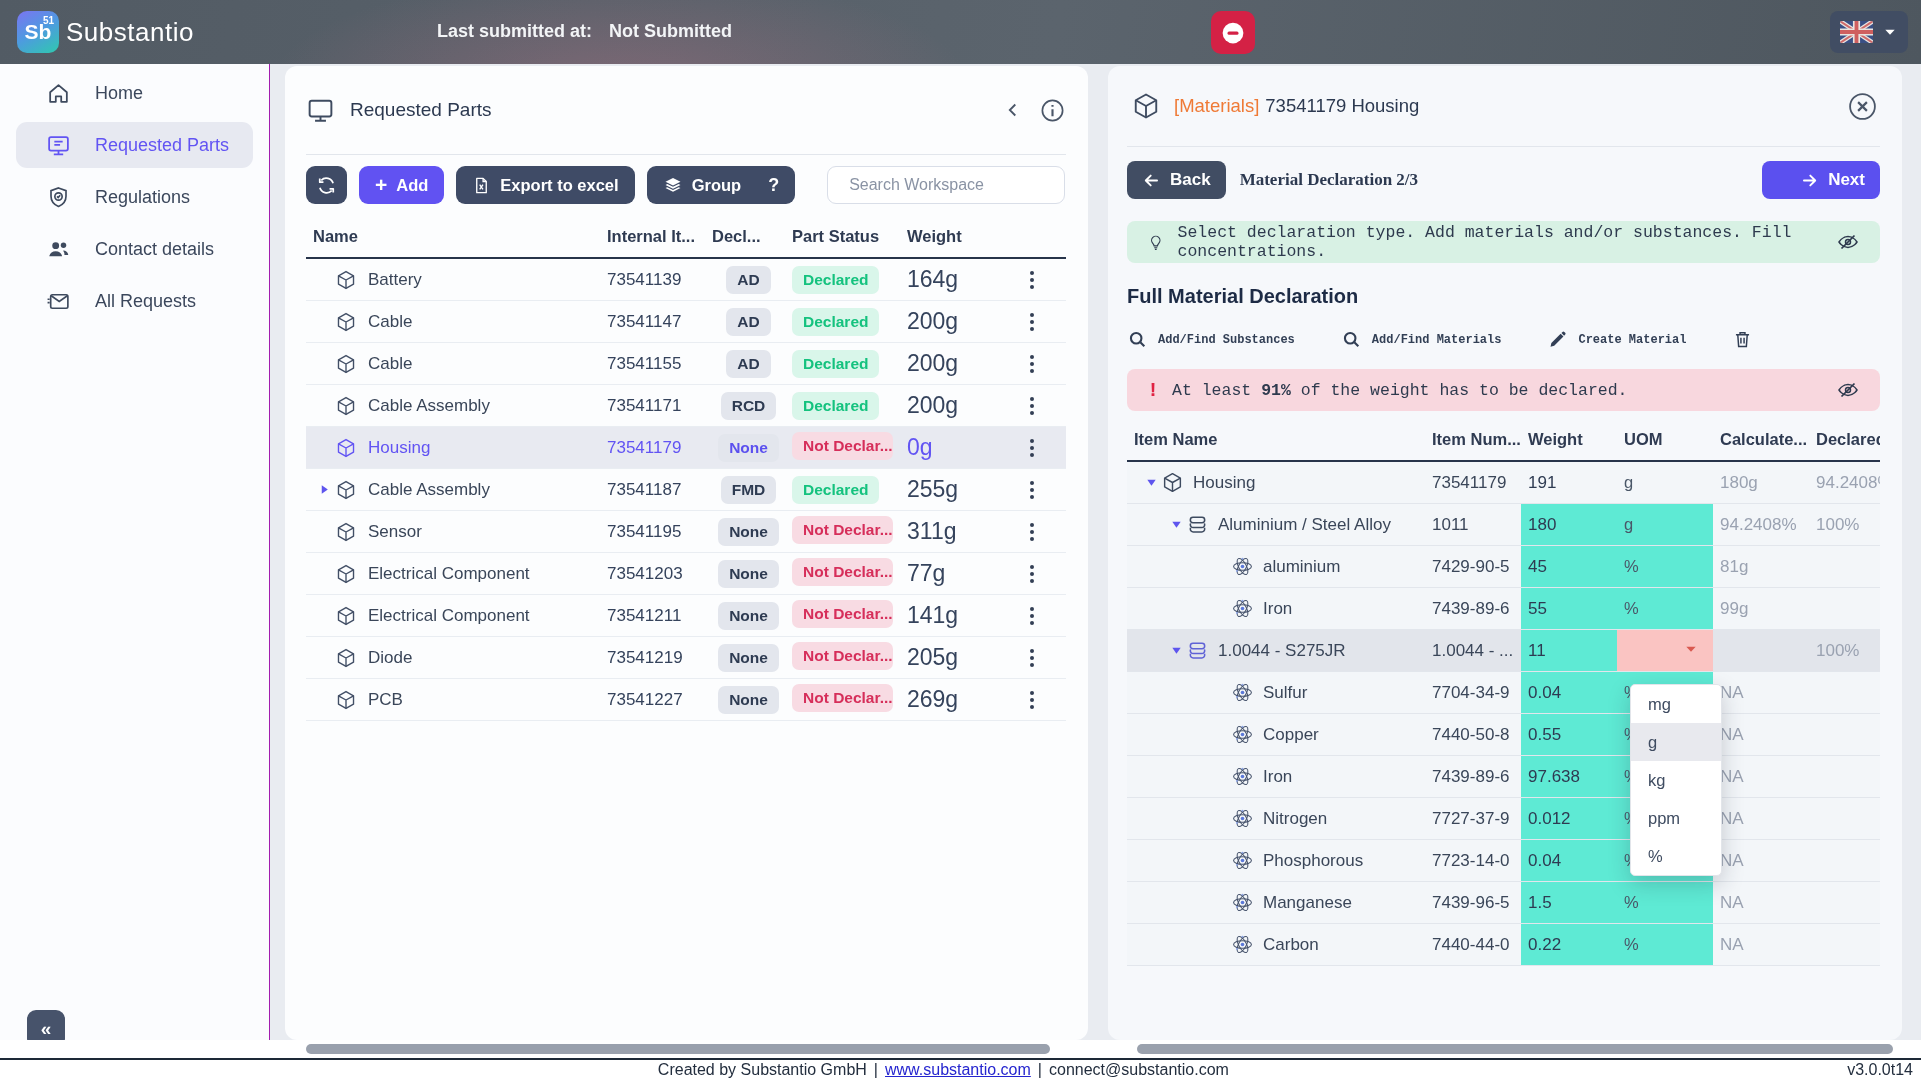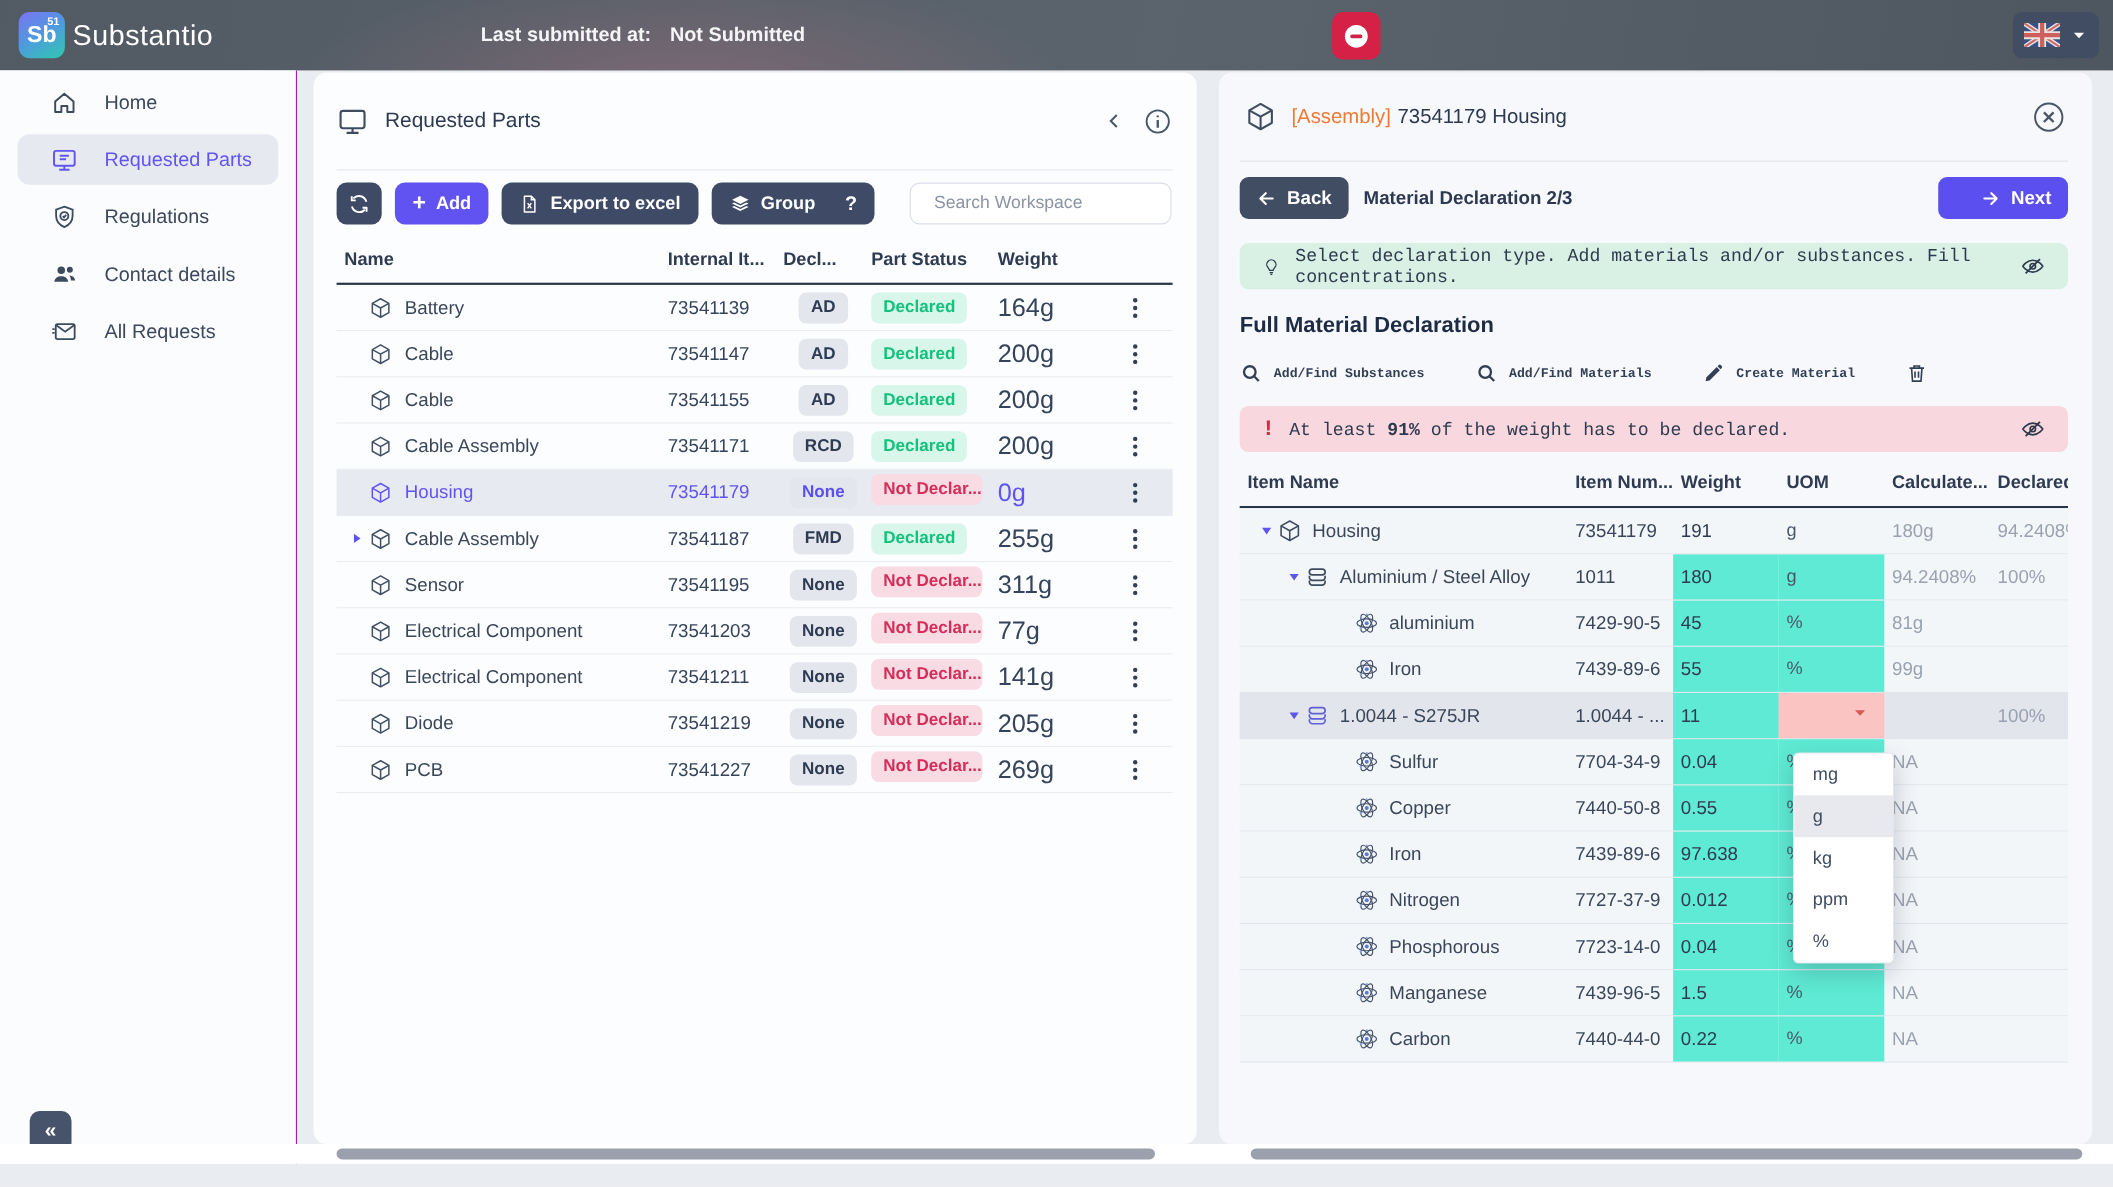--- a/index.html
+++ b/index.html
@@ -95,21 +95,21 @@
   .dp-head svg.cube { width:30px; height:30px; color:#3e4b60; margin-left:4px; }
   .dp-title { margin-left:13px; font-size:18.5px; font-weight:500; }
   .dp-title .pref { color:#ef7a36; }
   .dp-title .t { color:#2c3950; margin-left:6px; }
   .dp-close { margin-left:auto; margin-right:2px; }
   .dp-nav { margin-top:14px; height:38px; display:flex; align-items:center; }
   .nav-btn { height:38px; border:none; border-radius:8px; font-family:inherit; font-size:17px; font-weight:bold; color:#fff;
     display:flex; align-items:center; gap:9px; padding:0 15px; cursor:pointer; }
   .nav-btn.back { background:#414d63; }
   .nav-btn.next { background:#5b50ef; margin-left:auto;padding-left:38px; }
-  .step { margin-left:14px; font-size:17px; font-weight:bold; color:#2c3950; }
+  .step { margin-left:14px; font-size:17px; font-weight:bold; color:#2c3950;font-family:Liberation Serif, serif; }
   .banner { margin-top:22px; height:42px; border-radius:8px; display:flex; align-items:center; padding:0 20px; gap:13px;
     font-size:16.5px; color:#2e3a4e;font-family:Liberation Mono, monospace; }
   .banner.hint { background:#d8f1e4; }
   .banner.warn { background:#f8d7de; margin-top:19px; }
   .banner .eye { margin-left:auto; }
   .banner .excl { color:#e02243; font-weight:bold; font-size:20px; }
   .sec-title { margin-top:22px; font-size:20px; font-weight:bold; color:#1d2b45; }
   .actions { margin-top:21px; display:flex; align-items:center; gap:46px; }
   .action { display:flex; align-items:center; gap:10px; font-size:12px; font-weight:bold; color:#323f55; cursor:pointer; background:none; border:none; font-family:Liberation Mono, monospace;justify-content:space-between; }
   .action svg { width:21px; height:21px; }
@@ -604,21 +604,21 @@
   </section>
 
   <section class="panel decl-panel">
     <div class="p-inner" style="padding:0 22px 0 19px;">
       <div class="dp-head">
         <svg class="cube" viewBox="0 0 24 24" fill="none" stroke="currentColor" stroke-width="1.5" stroke-linejoin="round">
             <path d="M12 2.8 20.2 7.4v9.2L12 21.2 3.8 16.6V7.4Z"></path>
             <path d="M3.8 7.4 12 12m0 0 8.2-4.6M12 12v9.2"></path>
           </svg>
         <div class="dp-title">
-          <span class="pref">[Assembly]</span><span class="t">73541179 Housing</span>
+          <span class="pref">[Materials]</span><span class="t">73541179 Housing</span>
         </div>
         <button class="iconbtn dp-close">
           <svg viewBox="0 0 24 24" width="31" height="31" fill="none" stroke="#4a5668" stroke-width="1.4">
               <circle cx="12" cy="12" r="9.6"></circle>
               <path d="m8.6 8.6 6.8 6.8m0-6.8-6.8 6.8" stroke-width="1.7"></path>
             </svg>
         </button>
       </div>
 
       <div class="dp-nav">
@@ -1043,13 +1043,19 @@
       <div class="opt">mg</div>
       <div class="opt sel">g</div>
       <div class="opt">kg</div>
       <div class="opt">ppm</div>
       <div class="opt">%</div>
     </div>
 
   <div class="scrollstrip"></div>
   <div class="hthumb a"></div>
   <div class="hthumb b"></div>
+  <footer class="footer">
+    <div class="f-text">
+      <span>Created by Substantio GmbH</span><span class="sep">|</span><a>www.substantio.com</a><span class="sep">|</span><span>connect@substantio.com</span>
+    </div>
+    <div class="f-ver">v3.0.0t14</div>
+  </footer>
 </div>
 
 </body></html>

